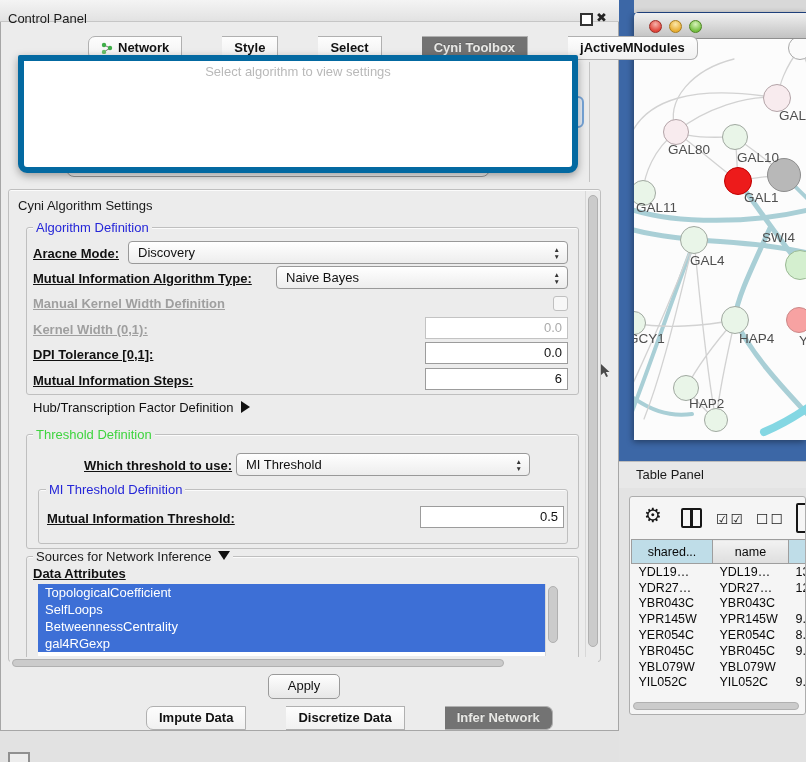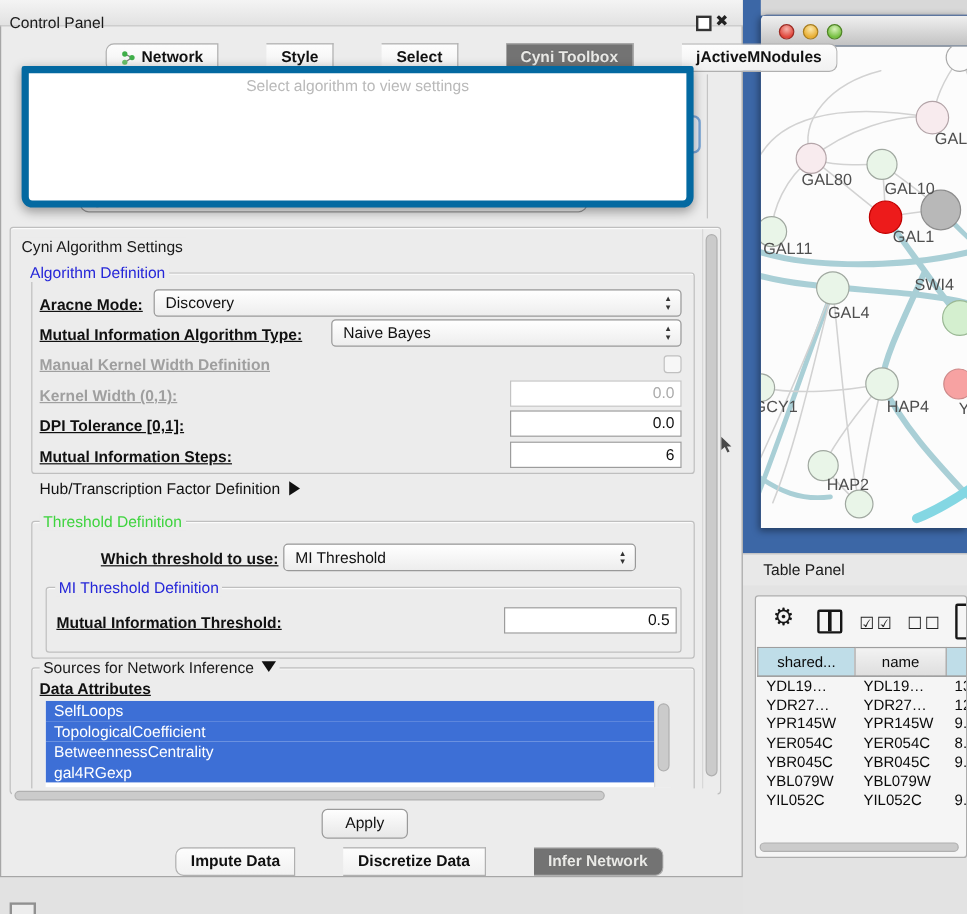--- a/index.html
+++ b/index.html
@@ -209,20 +209,25 @@
             <td>YDL19…</td>
             <td>YDL19…</td>
             <td>13</td>
           </tr>
           <tr>
             <td>YDR27…</td>
             <td>YDR27…</td>
             <td>12</td>
           </tr>
           <tr>
+            <td>YBR043C</td>
+            <td>YBR043C</td>
+            <td></td>
+          </tr>
+          <tr>
             <td>YPR145W</td>
             <td>YPR145W</td>
             <td>9.</td>
           </tr>
           <tr>
             <td>YER054C</td>
             <td>YER054C</td>
             <td>8.</td>
           </tr>
           <tr>
@@ -289,21 +294,21 @@
 </div>
 
 <div class="abs gb" style="left:8px;top:189px;width:591px;height:471px;"></div>
 <div class="abs gb-title" style="left:15px;top:182px;margin-top:16px;">Cyni Algorithm Settings</div>
 
 <div class="abs vscroll-track" style="left:585px;top:191px;width:14px;height:467px;">
   <div class="scroll-thumb" style="position:absolute;left:2px;top:4px;width:10px;height:452px;"></div>
 </div>
 
 <div class="abs gb" style="left:26px;top:227px;width:551px;height:166px;"></div>
-<div class="abs gb-title blue-t" style="left:22px;top:220px;">Algorithm Definition</div>
+<div class="abs gb-title blue-t" style="left:33px;top:220px;">Algorithm Definition</div>
 
 <div class="abs blabel" style="left:33px;top:246px;">Aracne Mode:</div>
 <div class="abs combo" style="left:128px;top:241px;width:440px;height:23px;">
   <span>Discovery</span>
   <span class="spin">▲<br>▼</span>
 </div>
 
 <div class="abs blabel" style="left:33px;top:271px;">Mutual Information Algorithm Type:</div>
 <div class="abs combo" style="left:276px;top:266px;width:292px;height:23px;">
   <span>Naive Bayes</span>
@@ -335,22 +340,22 @@
 
 <div class="abs gb" style="left:38px;top:489px;width:528px;height:53px;"></div>
 <div class="abs gb-title blue-t" style="left:46px;top:482px;">MI Threshold Definition</div>
 <div class="abs blabel" style="left:47px;top:511px;">Mutual Information Threshold:</div>
 <div class="abs tfield" style="left:420px;top:506px;width:144px;height:22px;">0.5</div>
 
 <div class="abs gb" style="left:26px;top:556px;width:551px;height:102px;"></div>
 <div class="abs gb-title" style="left:33px;top:549px;"><span>Sources for Network Inference</span><span class="arrow-down"></span></div>
 <div class="abs blabel" style="left:33px;top:566px;">Data Attributes</div>
 <div class="abs attr-list" id="attr-list">
+    <div class="attr-item">TopologicalCoefficient</div>
     <div class="attr-item">SelfLoops</div>
-    <div class="attr-item">TopologicalCoefficient</div>
     <div class="attr-item">BetweennessCentrality</div>
     <div class="attr-item">gal4RGexp</div>
   </div>
 <div class="abs vscroll-track" style="left:545px;top:584px;width:14px;height:72px;">
   <div class="scroll-thumb" style="position:absolute;left:2px;top:2px;width:10px;height:57px;"></div>
 </div>
 
 <div class="abs" style="left:10px;top:657px;width:588px;height:12px;background:#ececec;">
   <div class="scroll-thumb" style="position:absolute;left:2px;top:2px;width:492px;height:8px;"></div>
 </div>

